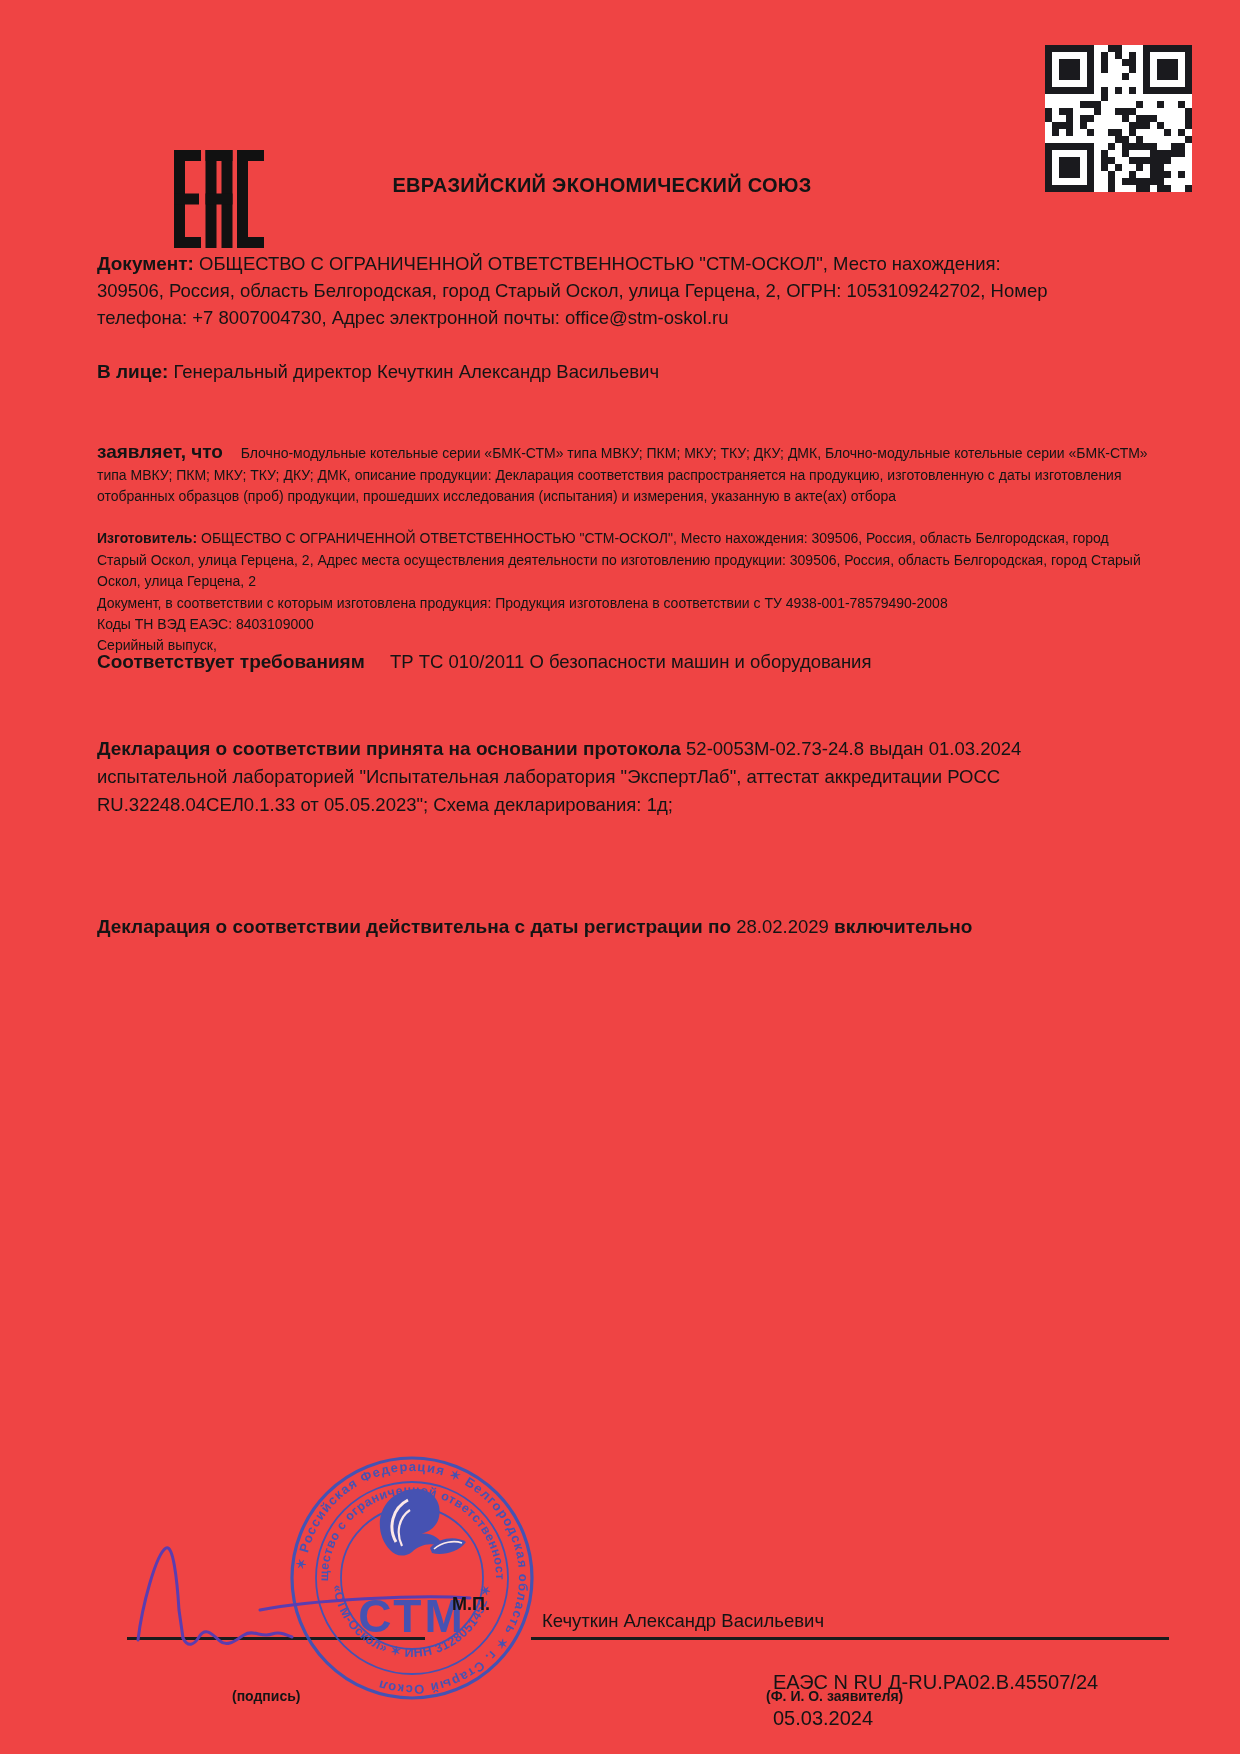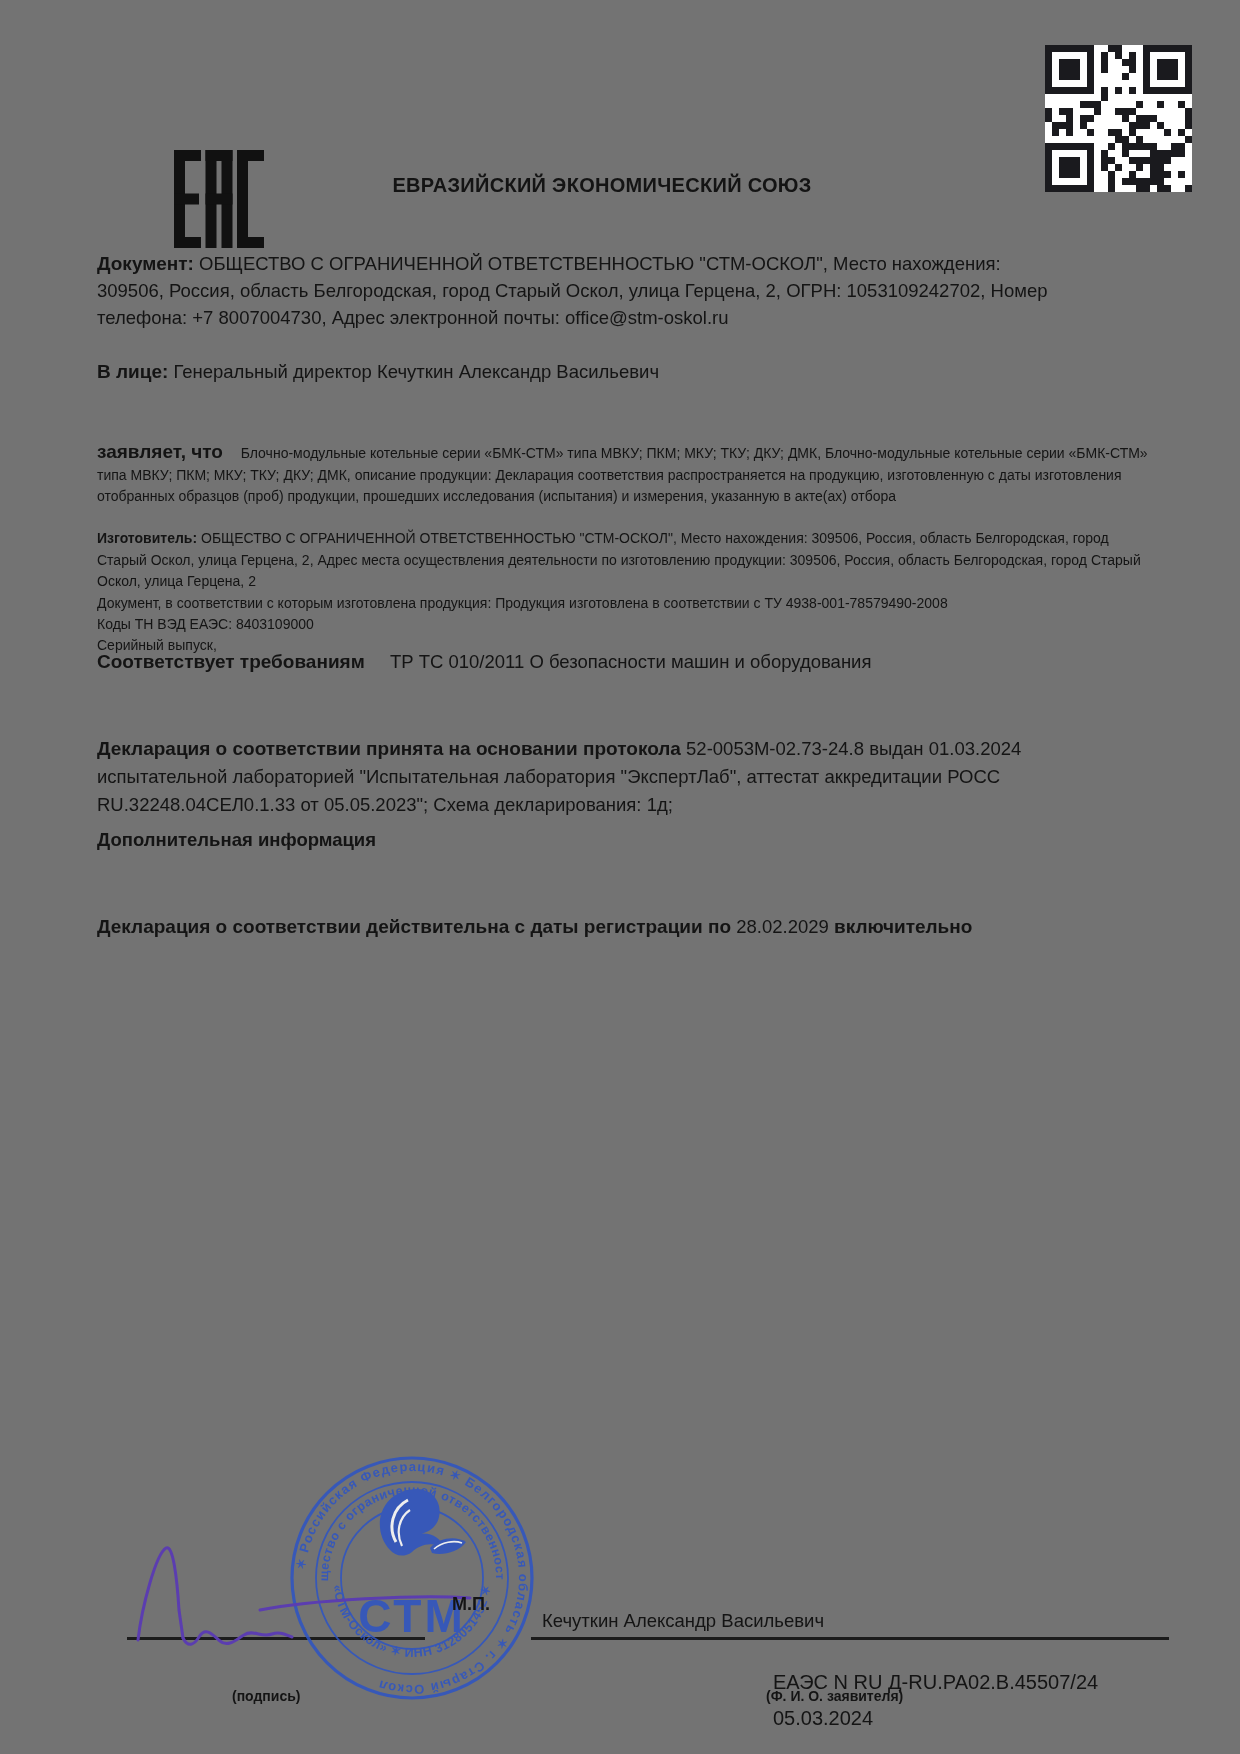--- a/index.html
+++ b/index.html
@@ -1,18 +1,18 @@
 <!DOCTYPE html>
 <html><head>
 <meta charset="utf-8">
 <style>
   html,body { margin:0; padding:0; background:#e8e8e8; }
   .page {
     position:relative; width:1240px; height:1754px; margin:0 auto;
-    background:#737373; overflow:hidden;
+    background:#ef4444; overflow:hidden;
     font-family:"Liberation Sans", sans-serif; color:#141414;
   }
   .abs { position:absolute; }
   .b { font-weight:bold; }
   .title { width:1204px; text-align:center; font-weight:bold; font-size:20px; letter-spacing:.3px; }
   .body18 { font-size:18.5px; line-height:27px; }
   .body18 b { font-size:19px; }
   .small14 { font-size:14px; line-height:21.5px; }
   .lead-inline { font-size:19px; font-weight:bold; padding-right:14px; }
   .gap { display:inline-block; width:20px; }
@@ -193,21 +193,20 @@
   <p class="abs body18" style="left:97px; top:648px; width:1055px; margin:0;">
     <b>Соответствует требованиям</b><span class="gap"></span>
     <span>ТР ТС 010/2011 О безопасности машин и оборудования</span>
   </p>
 
   <p class="abs body18" style="left:97px; top:735px; width:955px; margin:0; line-height:28px;">
     <b>Декларация о соответствии принята на основании протокола</b>
     <span>52-0053М-02.73-24.8 выдан 01.03.2024 испытательной лабораторией "Испытательная лаборатория "ЭкспертЛаб", аттестат аккредитации РОСС RU.32248.04СЕЛ0.1.33 от 05.05.2023"; Схема декларирования: 1д;</span>
   </p>
 
-  <p class="abs body18 b" style="left:97px; top:826px; width:955px; margin:0;">Дополнительная информация</p>
 
   <p class="abs body18" style="left:97px; top:912px; width:905px; margin:0; line-height:29px;">
     <b>Декларация о соответствии действительна с даты регистрации по</b>
     <span>28.02.2029</span>
     <b>включительно</b>
   </p>
 
   <div class="abs sig-line" style="left:127px; top:1637px; width:298px;"></div>
   <div class="abs sig-line" style="left:531px; top:1637px; width:638px;"></div>
 

